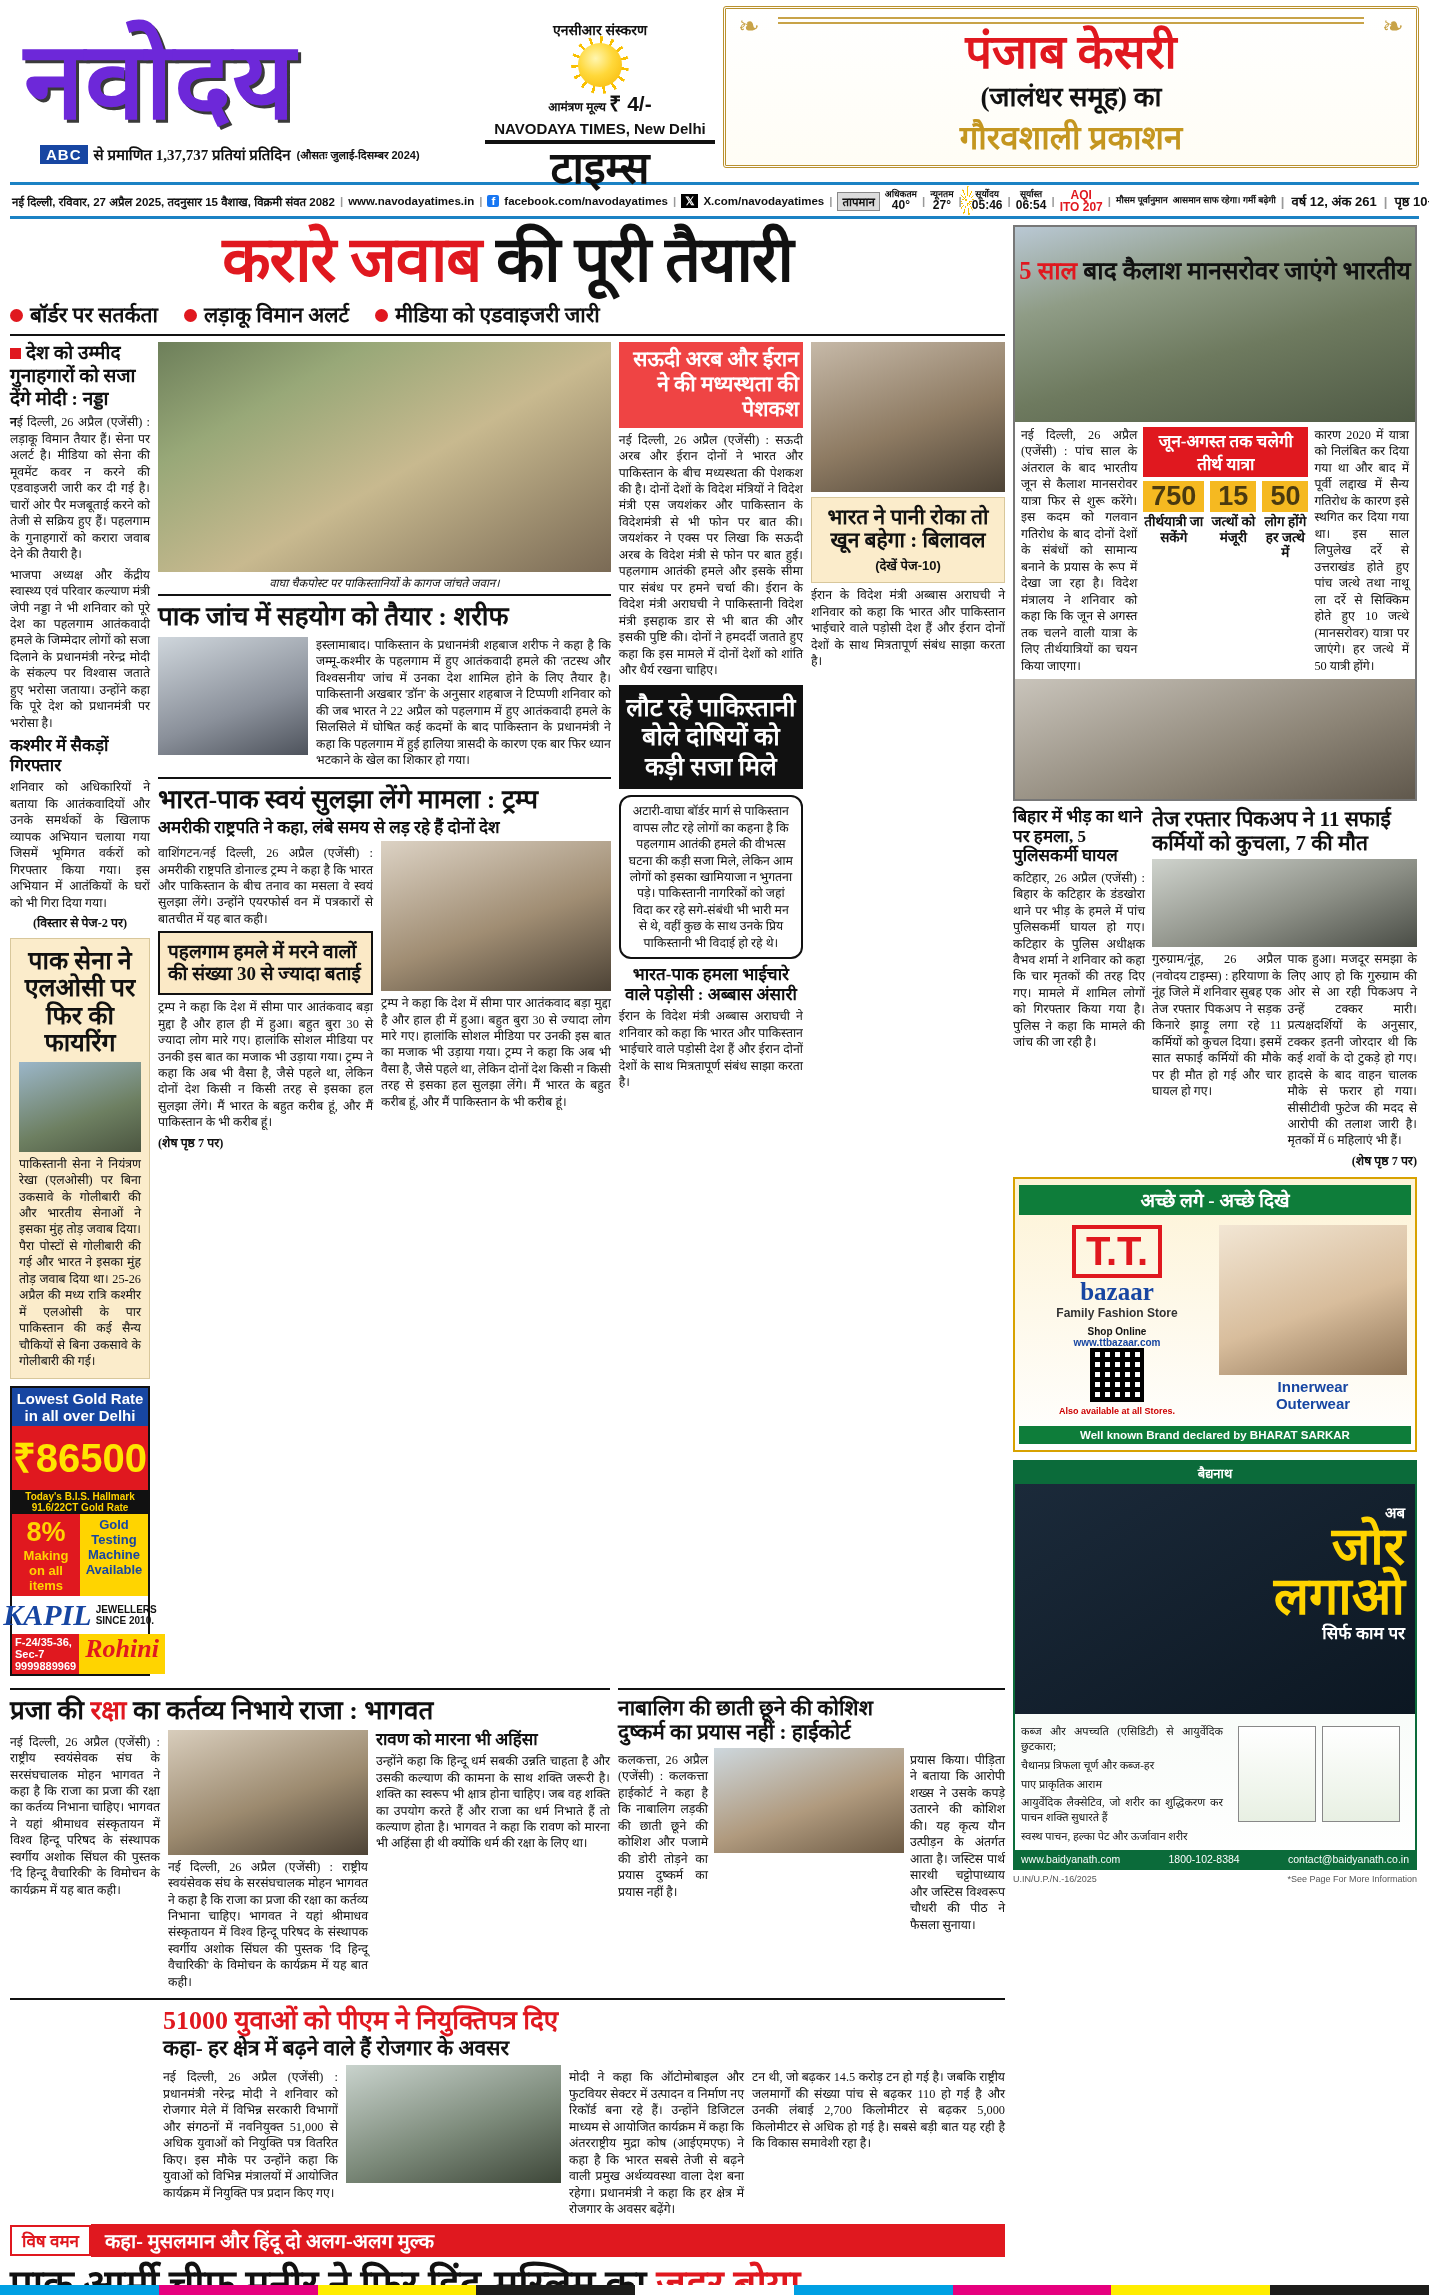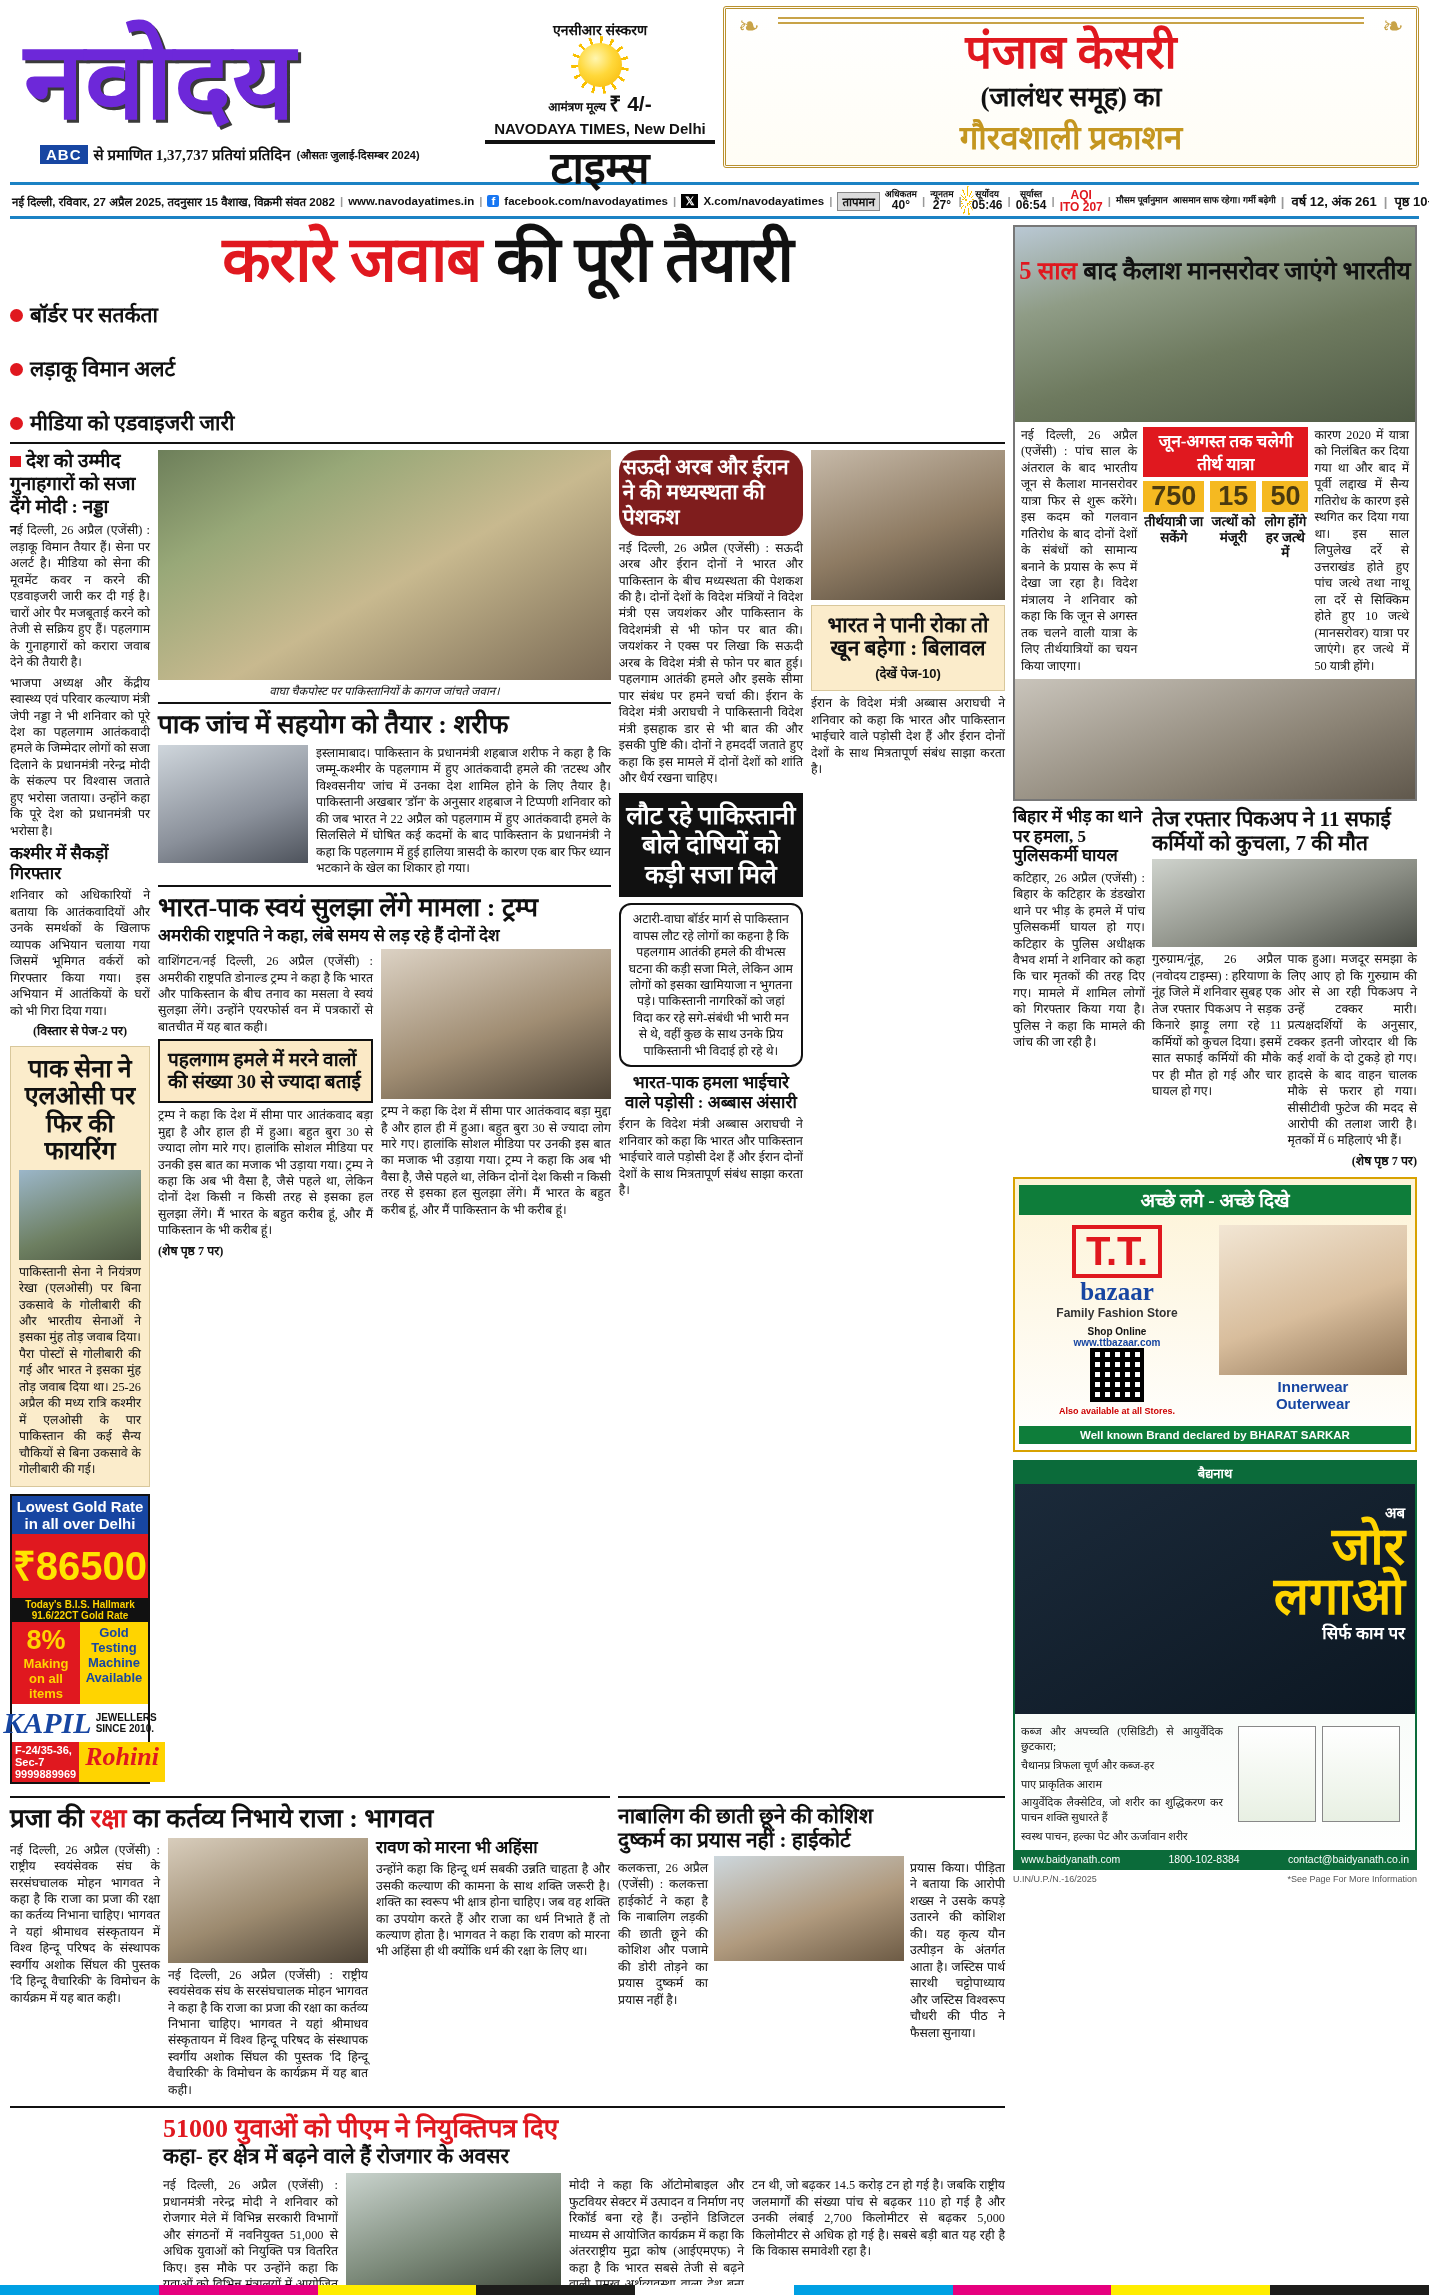--- a/index.html
+++ b/index.html
@@ -96,21 +96,21 @@
   .body-grid { display:flex; gap:8px; margin-top:6px; }
   .col-left  { width:995px; }
   .col-right { width:404px; }
 
   
   .lead-head {
     font-family:"Liberation Serif", serif; font-size:63px; font-weight:bold;
     line-height:1.0; letter-spacing:-1px; padding-top:4px;text-align:center;
   }
   .lead-head .red { color:#e0181f; }
-  .bullets { display:flex; gap:26px; margin:8px 0 6px 0; font-size:21px; font-weight:bold; font-family:"Liberation Serif", serif;flex-direction:column;}
+  .bullets { display:flex; gap:26px; margin:8px 0 6px 0; font-size:21px; font-weight:bold; font-family:"Liberation Serif", serif;}
   .bullets span.dot{ display:inline-block; width:13px; height:13px; border-radius:50%; background:#e0181f; margin-right:7px; }
   .hr2 { height:2px; background:#111; margin:4px 0 6px 0; }
 
   .lead-cols { display:flex; gap:8px; }
   .lc1 { width:140px; }
   .lc2 { width:455px; }
   .lc3 { width:185px; }
   .lc4 { width:195px; }
 
   .kicker {
@@ -120,22 +120,22 @@
   p.body { font-family:"Liberation Serif", serif; font-size:12.3px; line-height:1.34; text-align:justify; margin-top:4px; }
   p.body.first::first-letter{ font-weight:bold; }
 
   .photo { background:#9fb0bd; position:relative; overflow:hidden; }
   .photo.ph1{ height:230px; background:linear-gradient(150deg,#6d7f5a 0%,#98a878 25%,#c8b98f 55%,#7a6a55 100%); }
   .cap { font-family:"Liberation Serif", serif; font-style:italic; font-size:11.5px; margin-top:3px; text-align:center;}
 
   .blackbox{ background:#111; color:#fff; font-family:"Liberation Serif", serif;
     font-size:25px; font-weight:bold; line-height:1.18; text-align:center; padding:8px 6px; }
   .roundbox{ border:2px solid #111; border-radius:12px; padding:6px 8px; margin-top:6px; }
-  .redhead{ background:#7f1d1d; color:#fff; font-family:"Liberation Serif", serif;
-    font-size:21px; font-weight:bold; text-align:left; line-height:1.2; padding:5px 4px;border-radius:21px; }
+  .redhead{ background:#ef4444; color:#fff; font-family:"Liberation Serif", serif;
+    font-size:21px; font-weight:bold; text-align:right; line-height:1.2; padding:5px 4px; }
 
   .subhead{ font-family:"Liberation Serif", serif; font-size:26px; font-weight:bold; line-height:1.15; }
   .subhead.sm{ font-size:21px; }
   .subhead.xs{ font-size:17px; }
 
   .beigebox{ background:#fbeccb; border:1px solid #d8c79b; padding:8px; }
   .beigebox .t{ font-family:"Liberation Serif", serif; font-size:25px; font-weight:bold; text-align:center; line-height:1.1; }
 
   
   .rbox { border:2px solid #777; margin-bottom:6px; }

